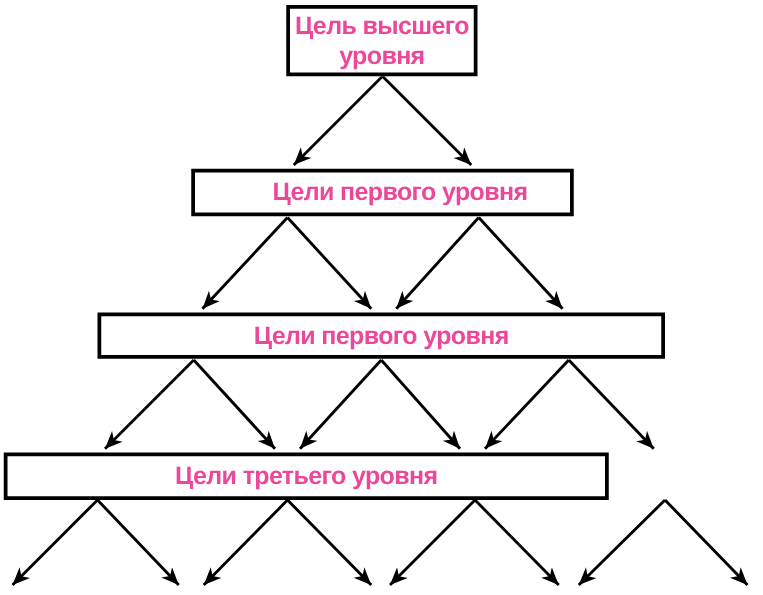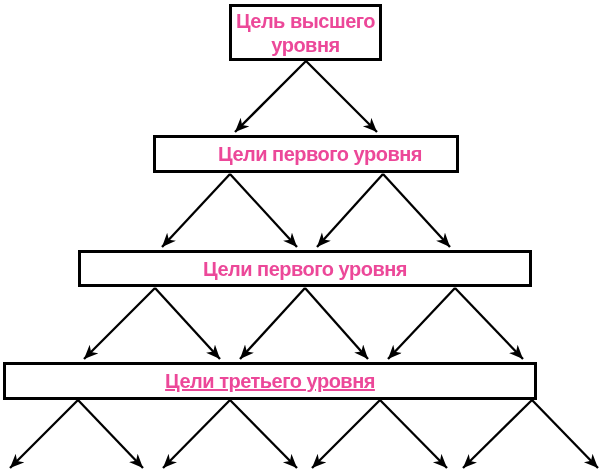--- a/index.html
+++ b/index.html
@@ -33,21 +33,21 @@
     text-align: center;
     font-weight: bold;
     font-size: 20px;
     line-height: 1.2;
     letter-spacing: -0.5px;
     color: #ec4899;
   }
   .box-top    { left: 229px; top: 4px;   width: 153px; height: 57px; }
   .box-level1 { left: 153px; top: 135px; width: 306px; height: 38px; padding-left: 28px; }
   .box-level2 { left: 78px;  top: 250px; width: 454px; height: 37px; }
-  .box-level3 { left: 3px;   top: 362px; width: 534px; height: 38px; text-decoration: underline; }
+  .box-level3 { left: 3px;   top: 362px; width: 484px; height: 38px; }
   .goal-box .label { display: block; padding: 0 2px; }
   line.arrow {
     stroke: #000000;
     stroke-width: 2.3;
   }
 </style>
 </head>
 <body>
 
 <div class="stage">

